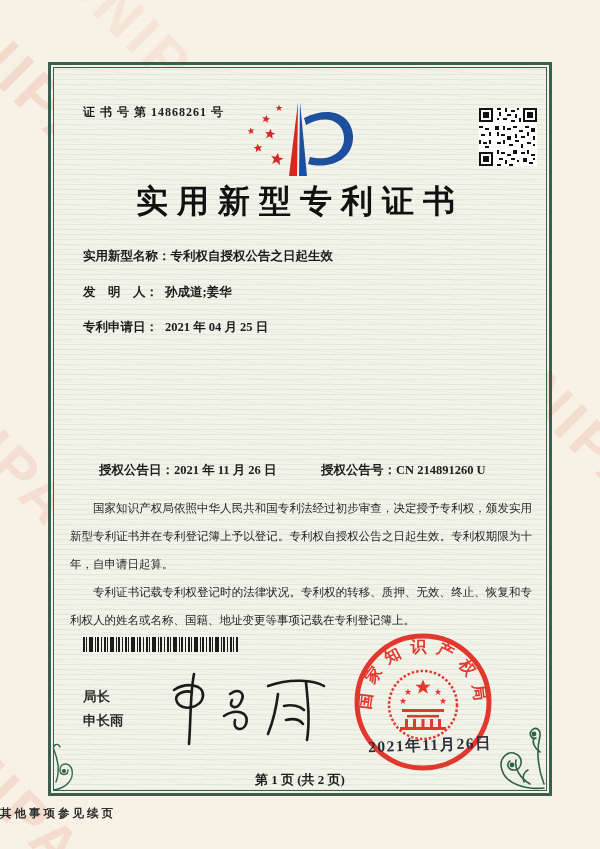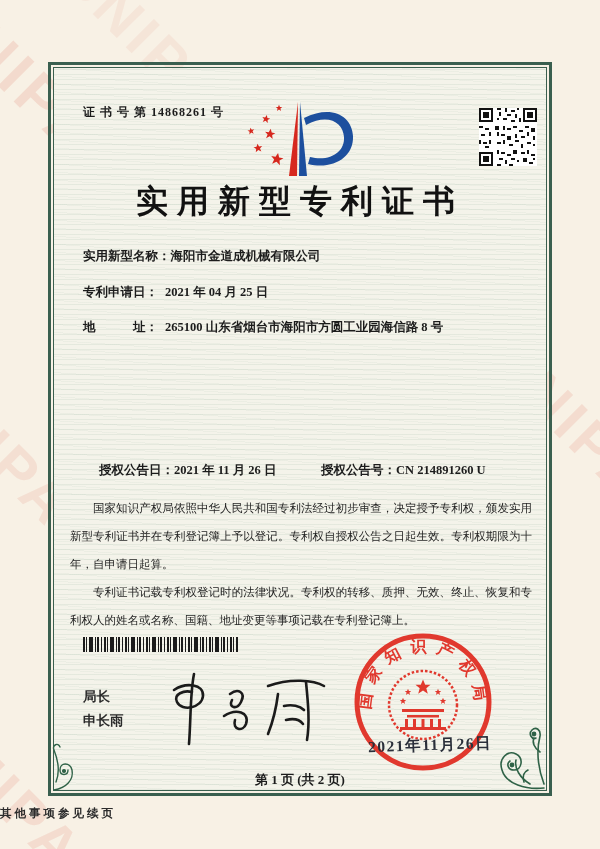--- a/index.html
+++ b/index.html
@@ -186,23 +186,23 @@
         <rect x="25" y="27" width="2" height="1"></rect>
         <rect x="9" y="28" width="2" height="1"></rect>
         <rect x="15" y="28" width="2" height="1"></rect>
         <rect x="27" y="25" width="1" height="1"></rect>
     </g>
   </svg>
 
   <div class="title">实用新型专利证书</div>
 
   <div class="fields">
-    <div class="frow"><span class="lab">实用新型名称：</span><span>海阳市金道成机械有限公司</span></div>
+    <div class="frow"><span class="lab">实用新型名称：</span><span>专利权自授权公告之日起生效</span></div>
+    <div class="frow"><span class="lab">发　明　人：</span><span>孙成道;姜华</span></div>
     <div class="frow"><span class="lab">专利申请日：</span><span>2021 年 04 月 25 日</span></div>
-    <div class="frow"><span class="lab">地　　　址：</span><span>265100 山东省烟台市海阳市方圆工业园海信路 8 号</span></div>
   </div>
 
   <div class="grant">
     <span>授权公告日：</span><span>2021 年 11 月 26 日</span>
     <span class="pair2"><span>授权公告号：</span><span>CN 214891260 U</span></span>
   </div>
 
   <div class="body-text">
     <p>国家知识产权局依照中华人民共和国专利法经过初步审查，决定授予专利权，颁发实用新型专利证书并在专利登记簿上予以登记。专利权自授权公告之日起生效。专利权期限为十年，自申请日起算。</p>
     <p>专利证书记载专利权登记时的法律状况。专利权的转移、质押、无效、终止、恢复和专利权人的姓名或名称、国籍、地址变更等事项记载在专利登记簿上。</p>

